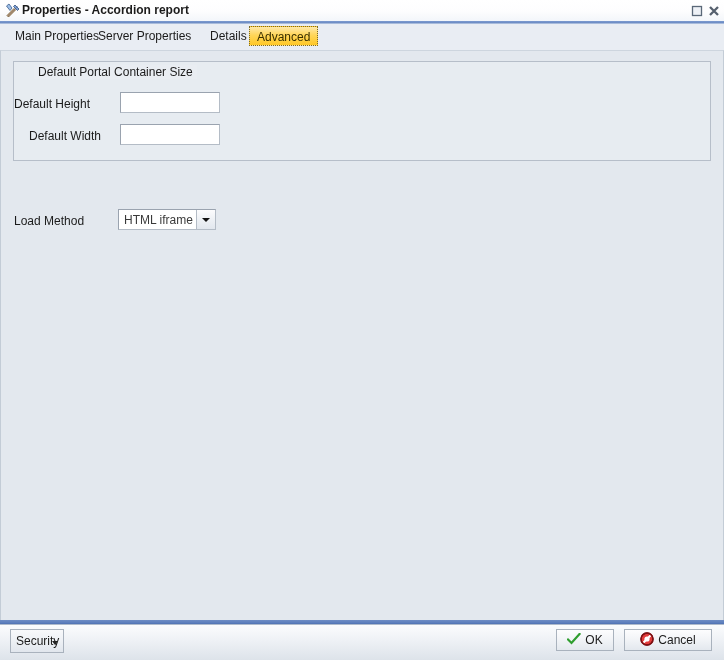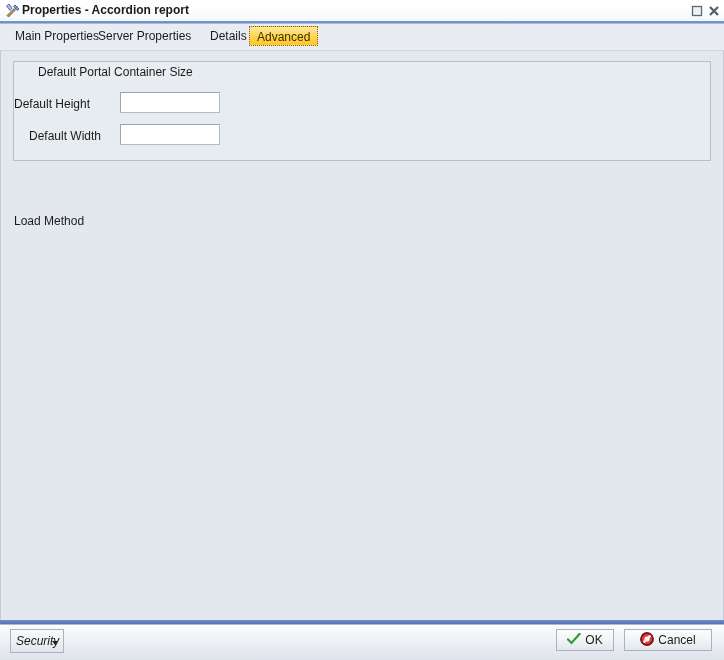--- a/index.html
+++ b/index.html
@@ -212,21 +212,20 @@
     cursor: default;
     white-space: nowrap;
     padding-left: 24px;
   }
   #btn-security {
     left: 10px; top: 4px;
     width: 54px; height: 24px;
     line-height: 22px;
     padding-left: 5px;
     background: linear-gradient(to bottom, #f8f9fb 0%, #eef1f5 48%, #e1e6ed 100%);
-    font-style: italic;
   }
   #security-caret {
     position: absolute;
     right: 5px; top: 11px;
     width: 0; height: 0;
     border-left: 3px solid transparent;
     border-right: 3px solid transparent;
     border-top: 4px solid #222;
   }
   #btn-ok {
@@ -291,20 +290,26 @@
     </div>
 
     <div class="field-label" style="left:13px; top:46px;">Default Height</div>
     <input class="text-input" style="left: 119px; top: 41px; width: 100px; height: 21px;" value="">
 
     <div class="field-label" style="left:28px; top:78px;">Default Width</div>
     <input class="text-input" style="left: 119px; top: 73px; width: 100px; height: 21px;" value="">
 
     <div class="field-label" id="load-method-label">Load Method</div>
 
+    <div id="load-method-combo">
+      <span id="load-method-value">HTML iframe</span>
+      <span id="combo-arrow-btn">
+        <span class="caret"></span>
+      </span>
+    </div>
 
   </div>
 
   <div id="footer-sep"></div>
   <div id="footer">
     <div class="push-btn" id="btn-security">
       <span>Security</span>
       <span id="security-caret"></span>
     </div>
   </div>

